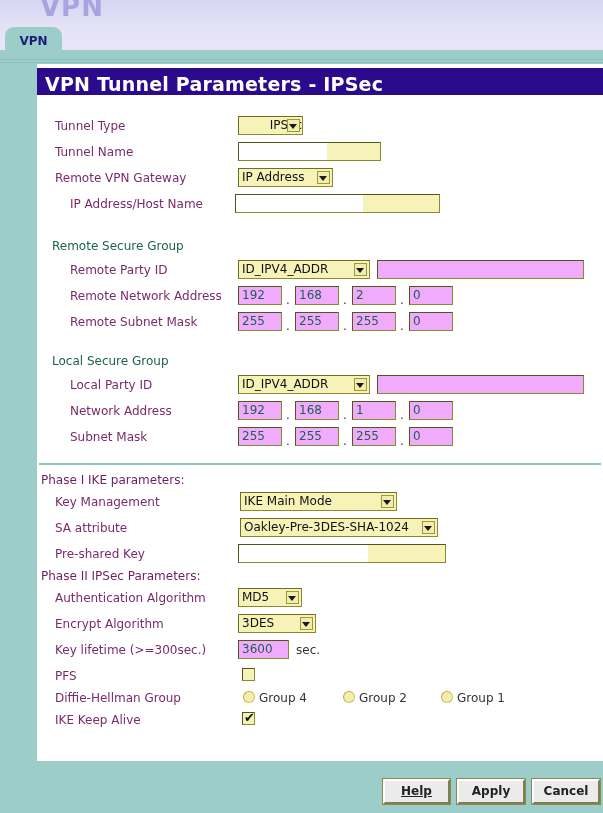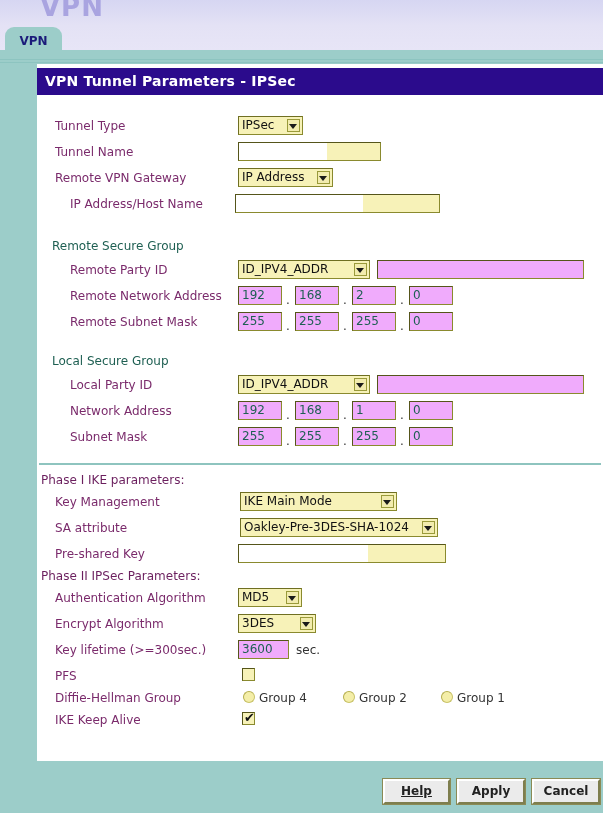--- a/index.html
+++ b/index.html
@@ -55,21 +55,21 @@
     width: 566px; height: 697px;
     background: #ffffff;
   }
   .panel-header {
     position: absolute; left: 0; top: 4px;
     width: 566px; height: 27px;
     background: #2b0b8c;
   }
   .panel-header-text {
     position: absolute; left: 8px; top: 5px;
-    color: #ffffff; font-size: 14px; font-weight: bold;
+    color: #ffffff; font-size: 19px; font-weight: bold;
     letter-spacing: .2px;
   }
 
   
   .row { position: absolute; height: 22px; }
   .lbl {
     position: absolute; top: 3px;
     font-size: 12px; color: #7a2a6b; white-space: nowrap;
   }
   .lbl.group { color: #1e5f52; text-align: right; }
@@ -180,21 +180,21 @@
     <div class="ln1"></div>
       <div class="ln2"></div>
   </div>
 
   <div class="panel">
 
     <div class="panel-header">
       <div class="panel-header-text">VPN Tunnel Parameters - IPSec</div>
     </div>
 
-    <div class="row" style="left:0; top:52px; width:560px;">
+    <div class="row" style="left:0; top:52px; width:560px;text-align:right;">
       <div class="lbl" style="left:18px;">Tunnel Type</div>
       <div class="sel" style="left:201px; width:65px;">
         <span>IPSec</span>
         <span class="arrowbox"></span>
         <span class="arrow"></span>
       </div>
     </div>
 
     <div class="row" style="left:0; top:78px; width:560px;">
       <div class="lbl" style="left:18px;">Tunnel Name</div>

